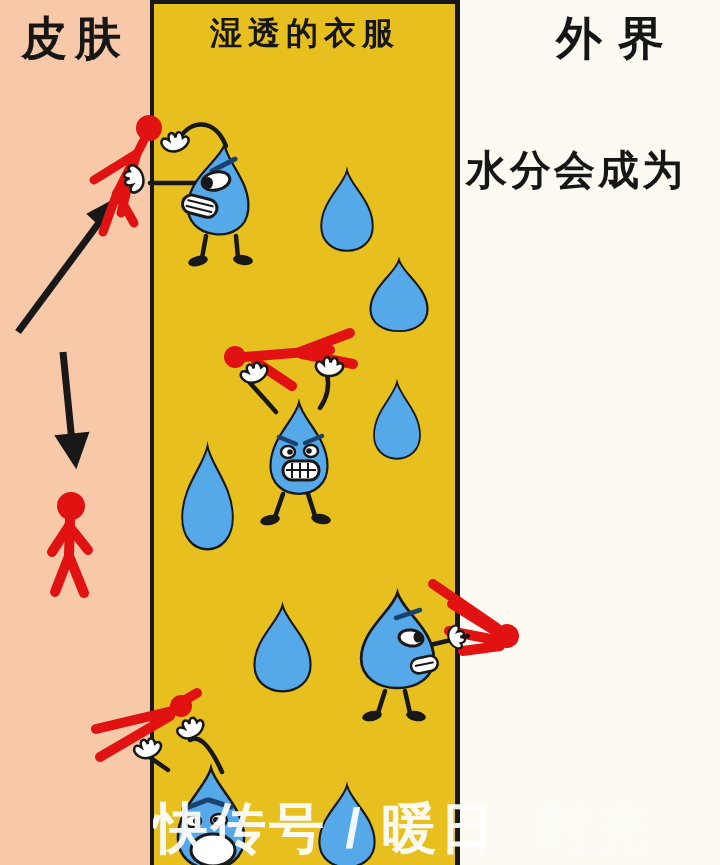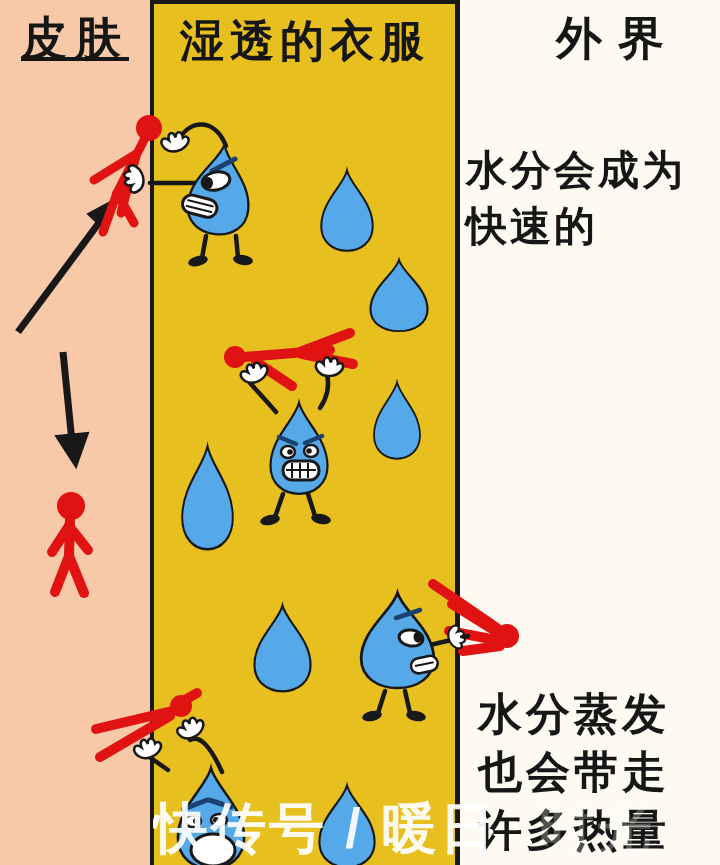--- a/index.html
+++ b/index.html
@@ -15,22 +15,22 @@
     border-right:5px solid var(--outline);
     border-top:4px solid var(--outline);
     box-sizing:border-box;
   }
   .col-outside{left:460px;width:260px;background:var(--outside);}
 
   .hdr{
     position:absolute;color:var(--ink);font-weight:bold;
     text-align:center;white-space:nowrap;
   }
-  .hdr-skin{left:0;width:150px;top:8px;font-size:46px;letter-spacing:8px;text-decoration:underline;}
-  .hdr-clothes{left:152px;width:306px;top:12px;font-size:44px;letter-spacing:6px;}
+  .hdr-skin{left:0;width:150px;top:8px;font-size:46px;letter-spacing:8px;}
+  .hdr-clothes{left:152px;width:306px;top:12px;font-size:32px;letter-spacing:6px;}
   .hdr-outside{left:460px;width:260px;top:8px;font-size:46px;letter-spacing:16px;padding-left:28px;}
 
   .heat-label{
     position:absolute;left:22px;top:296px;width:130px;
     font-size:47px;font-weight:bold;color:var(--ink);letter-spacing:12px;
     white-space:nowrap;
   }
   .text-block{
     position:absolute;color:var(--ink);font-weight:bold;white-space:nowrap;
   }
@@ -57,26 +57,20 @@
   <div class="col col-clothes"></div>
   <div class="col col-outside"></div>
 
   <div class="hdr hdr-skin">皮肤</div>
   <div class="hdr hdr-clothes">湿透的衣服</div>
   <div class="hdr hdr-outside">外界</div>
 
 
   <div class="text-block tb1">
     <div>水分会成为</div>
-    <div>快速的</div>
-  </div>
-  <div class="text-block tb2">
-    <div>水分蒸发</div>
-    <div>也会带走</div>
-    <div>许多热量</div>
   </div>
 
   <svg class="illustration" width="720" height="865" viewBox="0 0 720 865">
     <defs>
       <path id="drop" d="M50 4 C57 30 96 56 96 97 C96 123 75 138 50 138 C25 138 4 123 4 97 C4 56 43 30 50 4 Z"></path>
       <path id="hand" d="M3 16 C-2 8 4 2 9 9 C9 1 16 0 16 8 C18 1 24 3 23 10 C28 8 30 13 26 17 C20 23 8 23 3 16 Z"></path>
     </defs>
 
     <g stroke="var(--outline)" stroke-width="7" fill="var(--outline)">
       <line x1="18" y1="332" x2="104" y2="216"></line>

